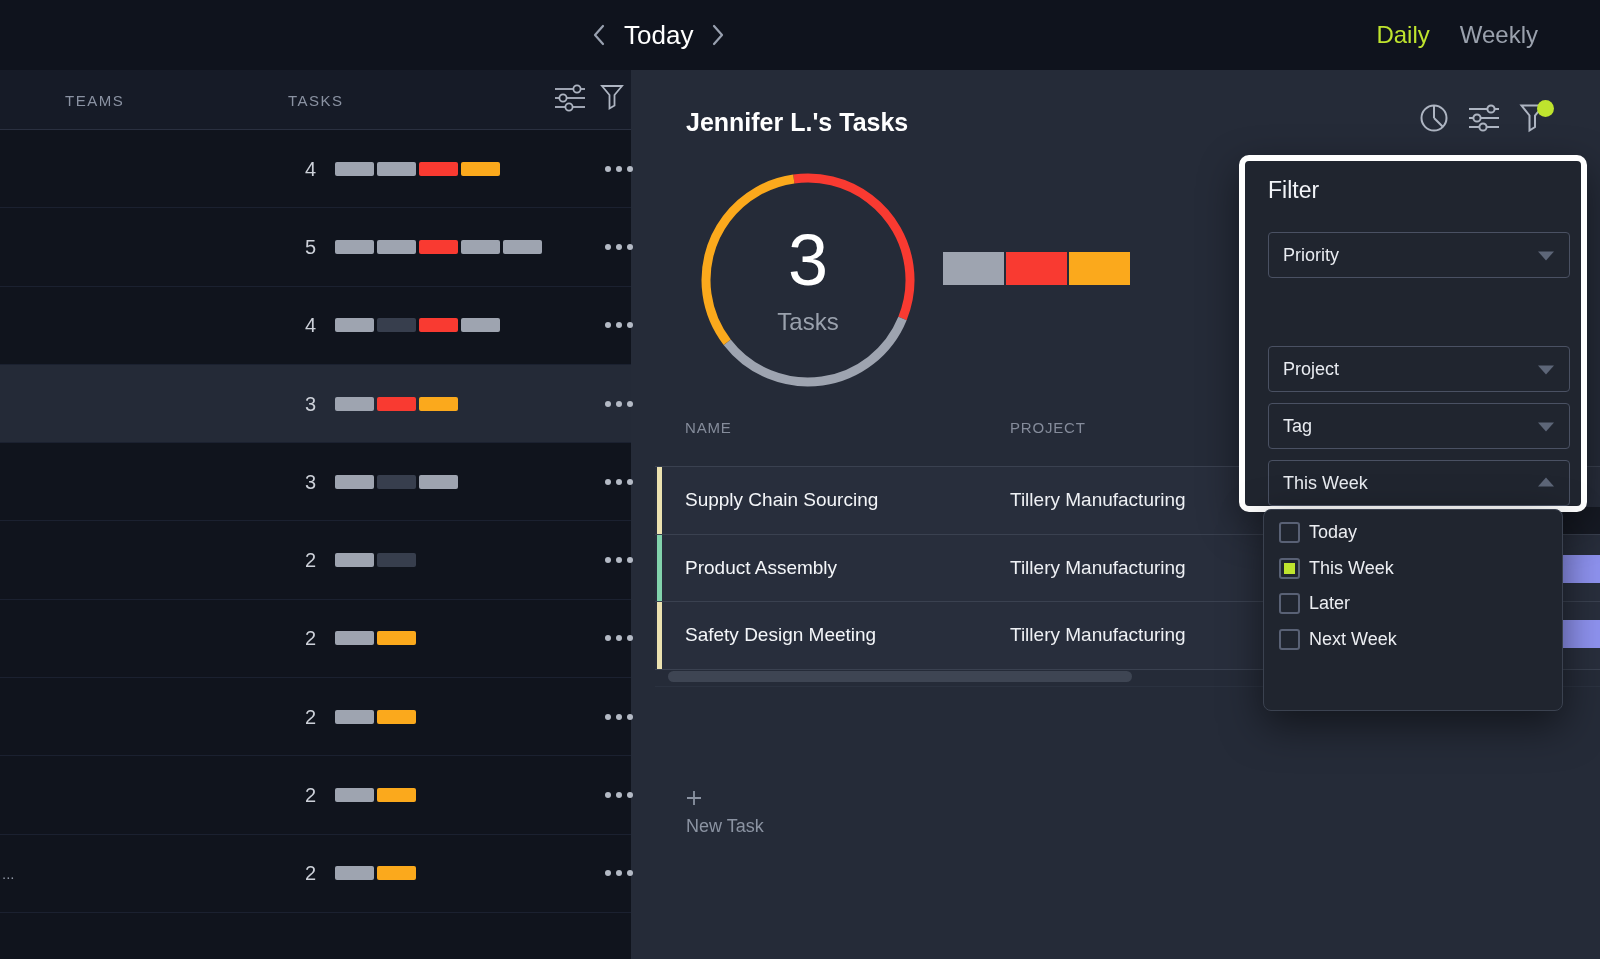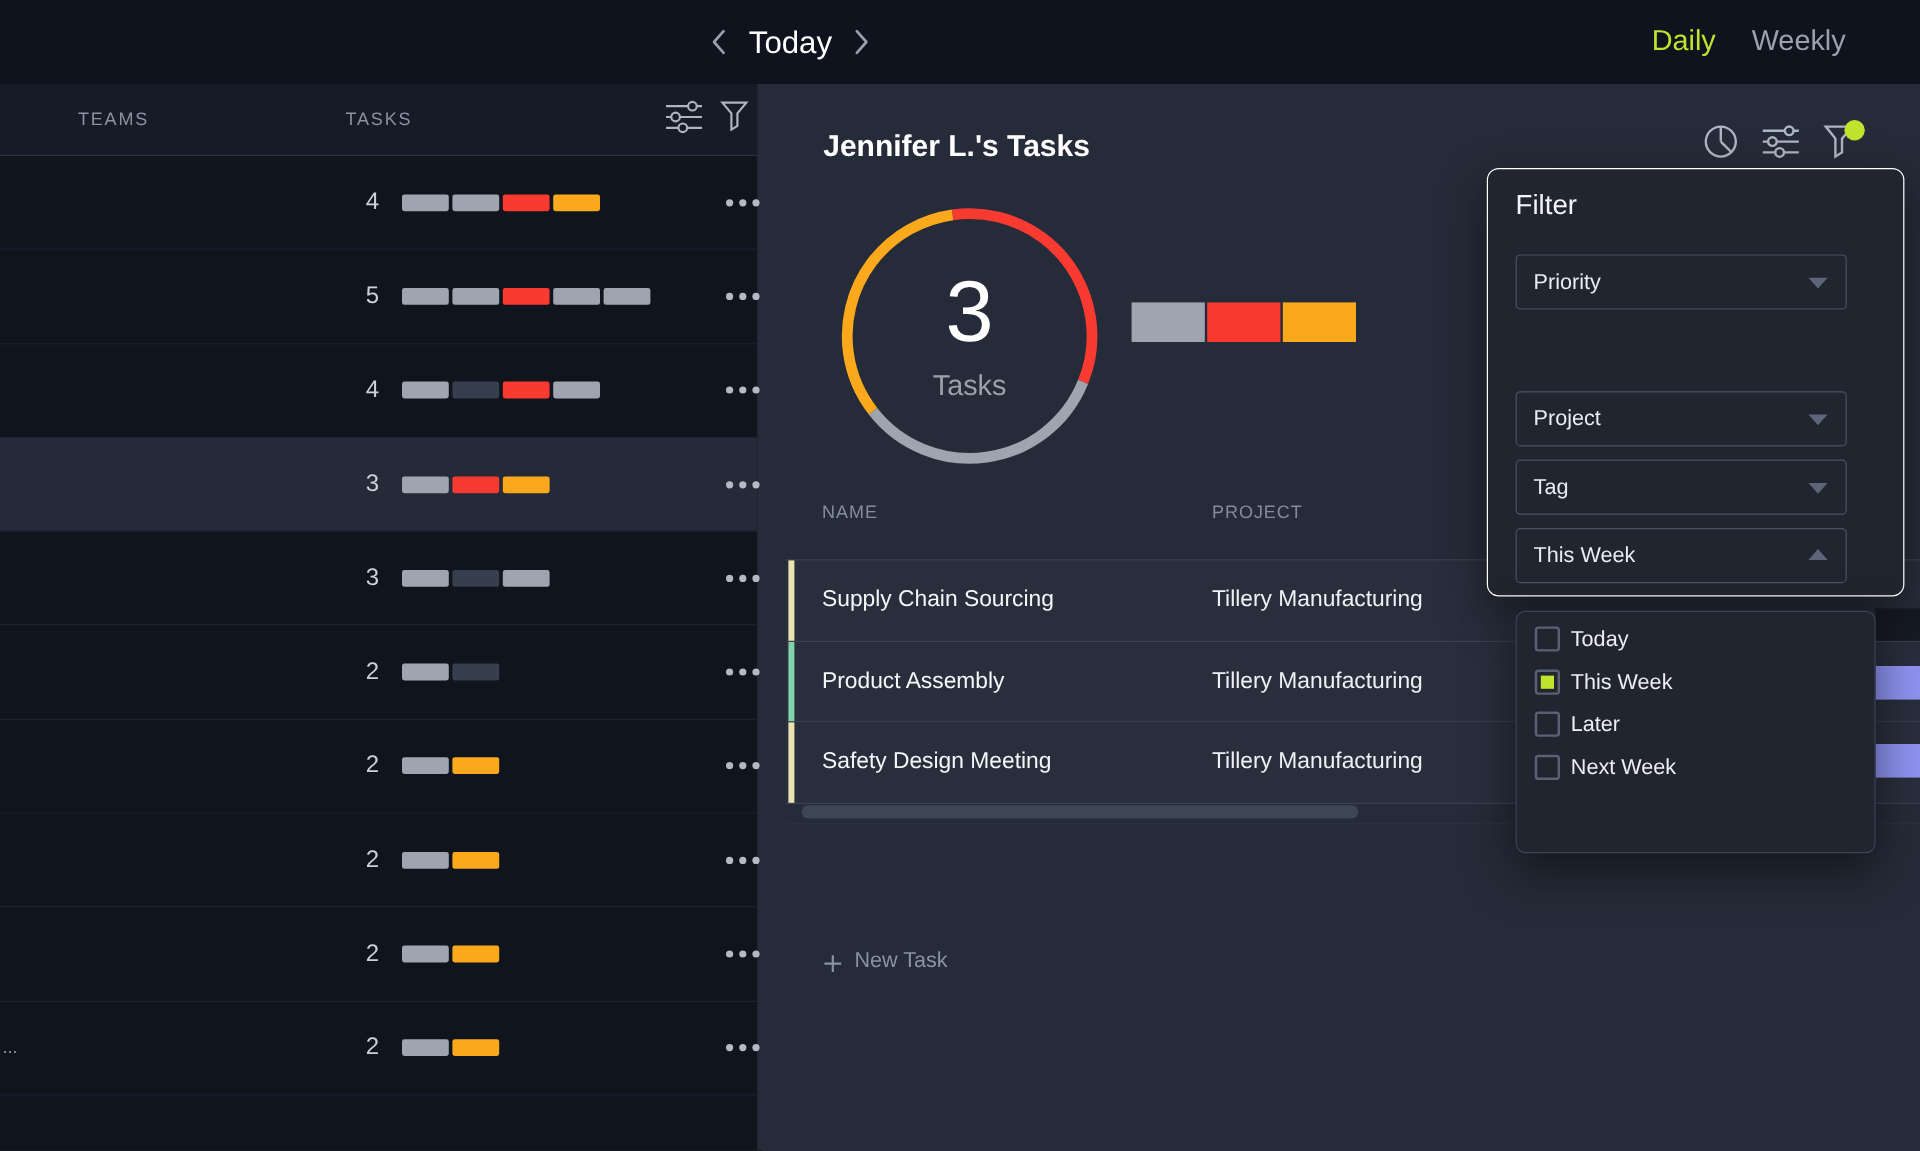--- a/index.html
+++ b/index.html
@@ -64,28 +64,28 @@
   .tname{position:absolute;left:30px;top:50%;transform:translateY(-50%);font-size:19px;color:#f4f6f9;white-space:nowrap;}
   .tproj{position:absolute;left:355px;top:50%;transform:translateY(-50%);font-size:19px;color:#eef0f4;white-space:nowrap;}
 
   .scrollbar{position:absolute;left:13px;top:601px;width:464px;height:11px;border-radius:6px;background:#3e4553;cursor:pointer;}
   .tbottom{position:absolute;left:0;top:616px;width:945px;height:1px;background:#2b3240;}
 
   .slotdark{position:absolute;left:908px;top:437px;width:37px;height:27px;background:#171b25;}
   .lavbar{position:absolute;left:908px;width:37px;height:28px;background:var(--lavender);}
   .lav1{top:485px;} .lav2{top:550px;}
 
-  .newtask{position:absolute;left:31px;top:720px;display:flex;align-items:flex-end;gap:10px;color:#8b93a2;font-size:18px;cursor:pointer;}
+  .newtask{position:absolute;left:31px;top:720px;display:flex;align-items:flex-start;gap:10px;color:#8b93a2;font-size:18px;cursor:pointer;flex-direction:column;}
   .newtask svg{stroke:#8b93a2;stroke-width:1.8;}
 
   
-  .filterpanel{position:absolute;left:1239px;top:140px;width:348px;height:357px;background:#20252f;
-               border:1px solid #ffffff;border-radius:10px;box-shadow:0 14px 40px rgba(0,0,0,.45);z-index:20;box-sizing:border-box;}
+  .filterpanel{position:absolute;left:1239px;top:155px;width:348px;height:357px;background:#20252f;
+               border:6px solid #ffffff;border-radius:10px;box-shadow:0 14px 40px rgba(0,0,0,.45);z-index:20;box-sizing:border-box;}
   .ftitle{position:absolute;left:23px;top:16px;font-size:23px;color:#f2f4f8;}
-  .fbox{position:absolute;left:23px;width:276px;height:46px;border:1px solid #4a5163;border-radius:4px;box-sizing:border-box;cursor:pointer;}
+  .fbox{position:absolute;left:23px;width:302px;height:46px;border:1px solid #4a5163;border-radius:4px;box-sizing:border-box;cursor:pointer;}
   .fbox .flabel{position:absolute;left:14px;top:50%;transform:translateY(-50%);font-size:18px;color:#e9ecf1;}
   .fb0{top:71px;} .fb1{top:128px;} .fb2{top:185px;} .fb3{top:242px;} .fb4{top:299px;}
   .tri{position:absolute;right:15px;top:50%;transform:translateY(-40%);width:0;height:0;
        border-left:8px solid transparent;border-right:8px solid transparent;border-top:9px solid #5d6678;}
   .tri.up{border-top:none;border-bottom:9px solid #5d6678;transform:translateY(-60%);}
 
   .weekdrop{position:absolute;left:1263px;top:509px;width:300px;height:202px;background:#20252f;
             border:1px solid #3b4250;border-radius:8px;box-shadow:0 14px 40px rgba(0,0,0,.5);z-index:30;
             box-sizing:border-box;padding-top:5px;}
   .wopt{height:35.6px;display:flex;align-items:center;padding-left:15px;gap:9px;cursor:pointer;}

